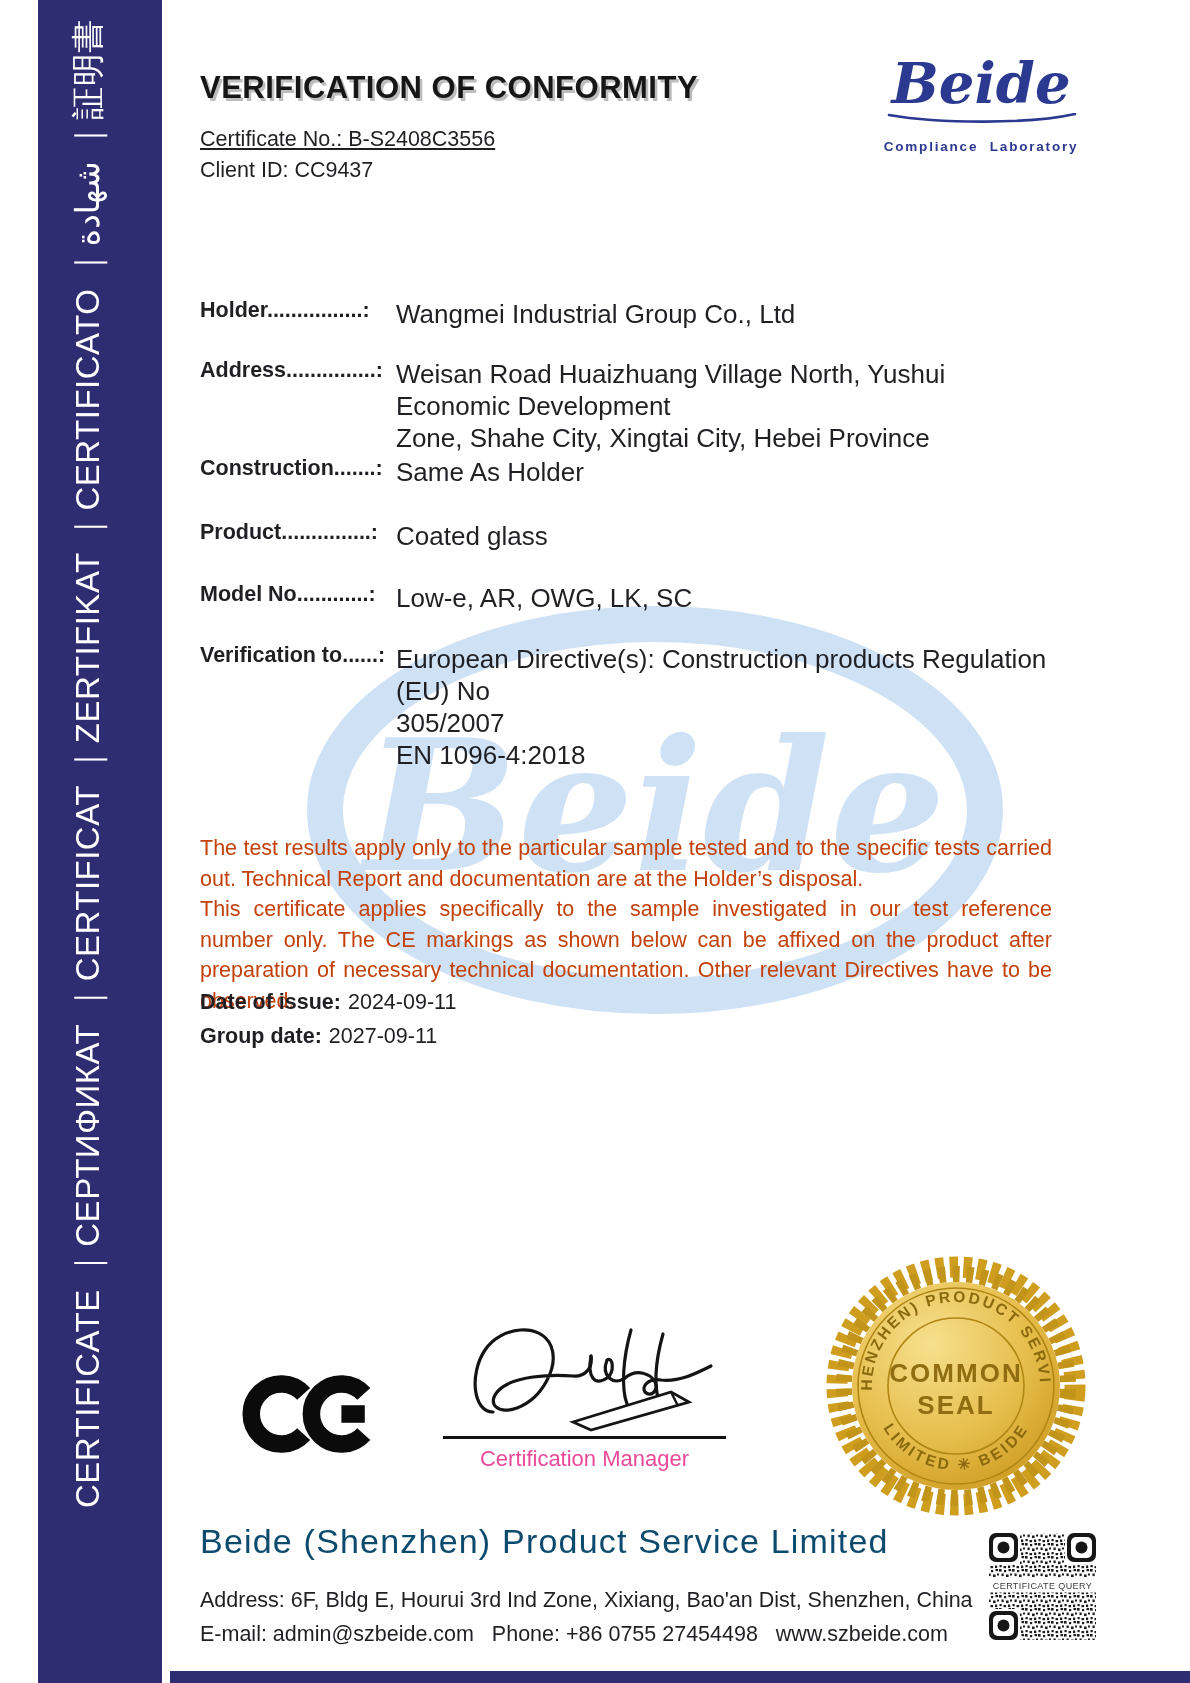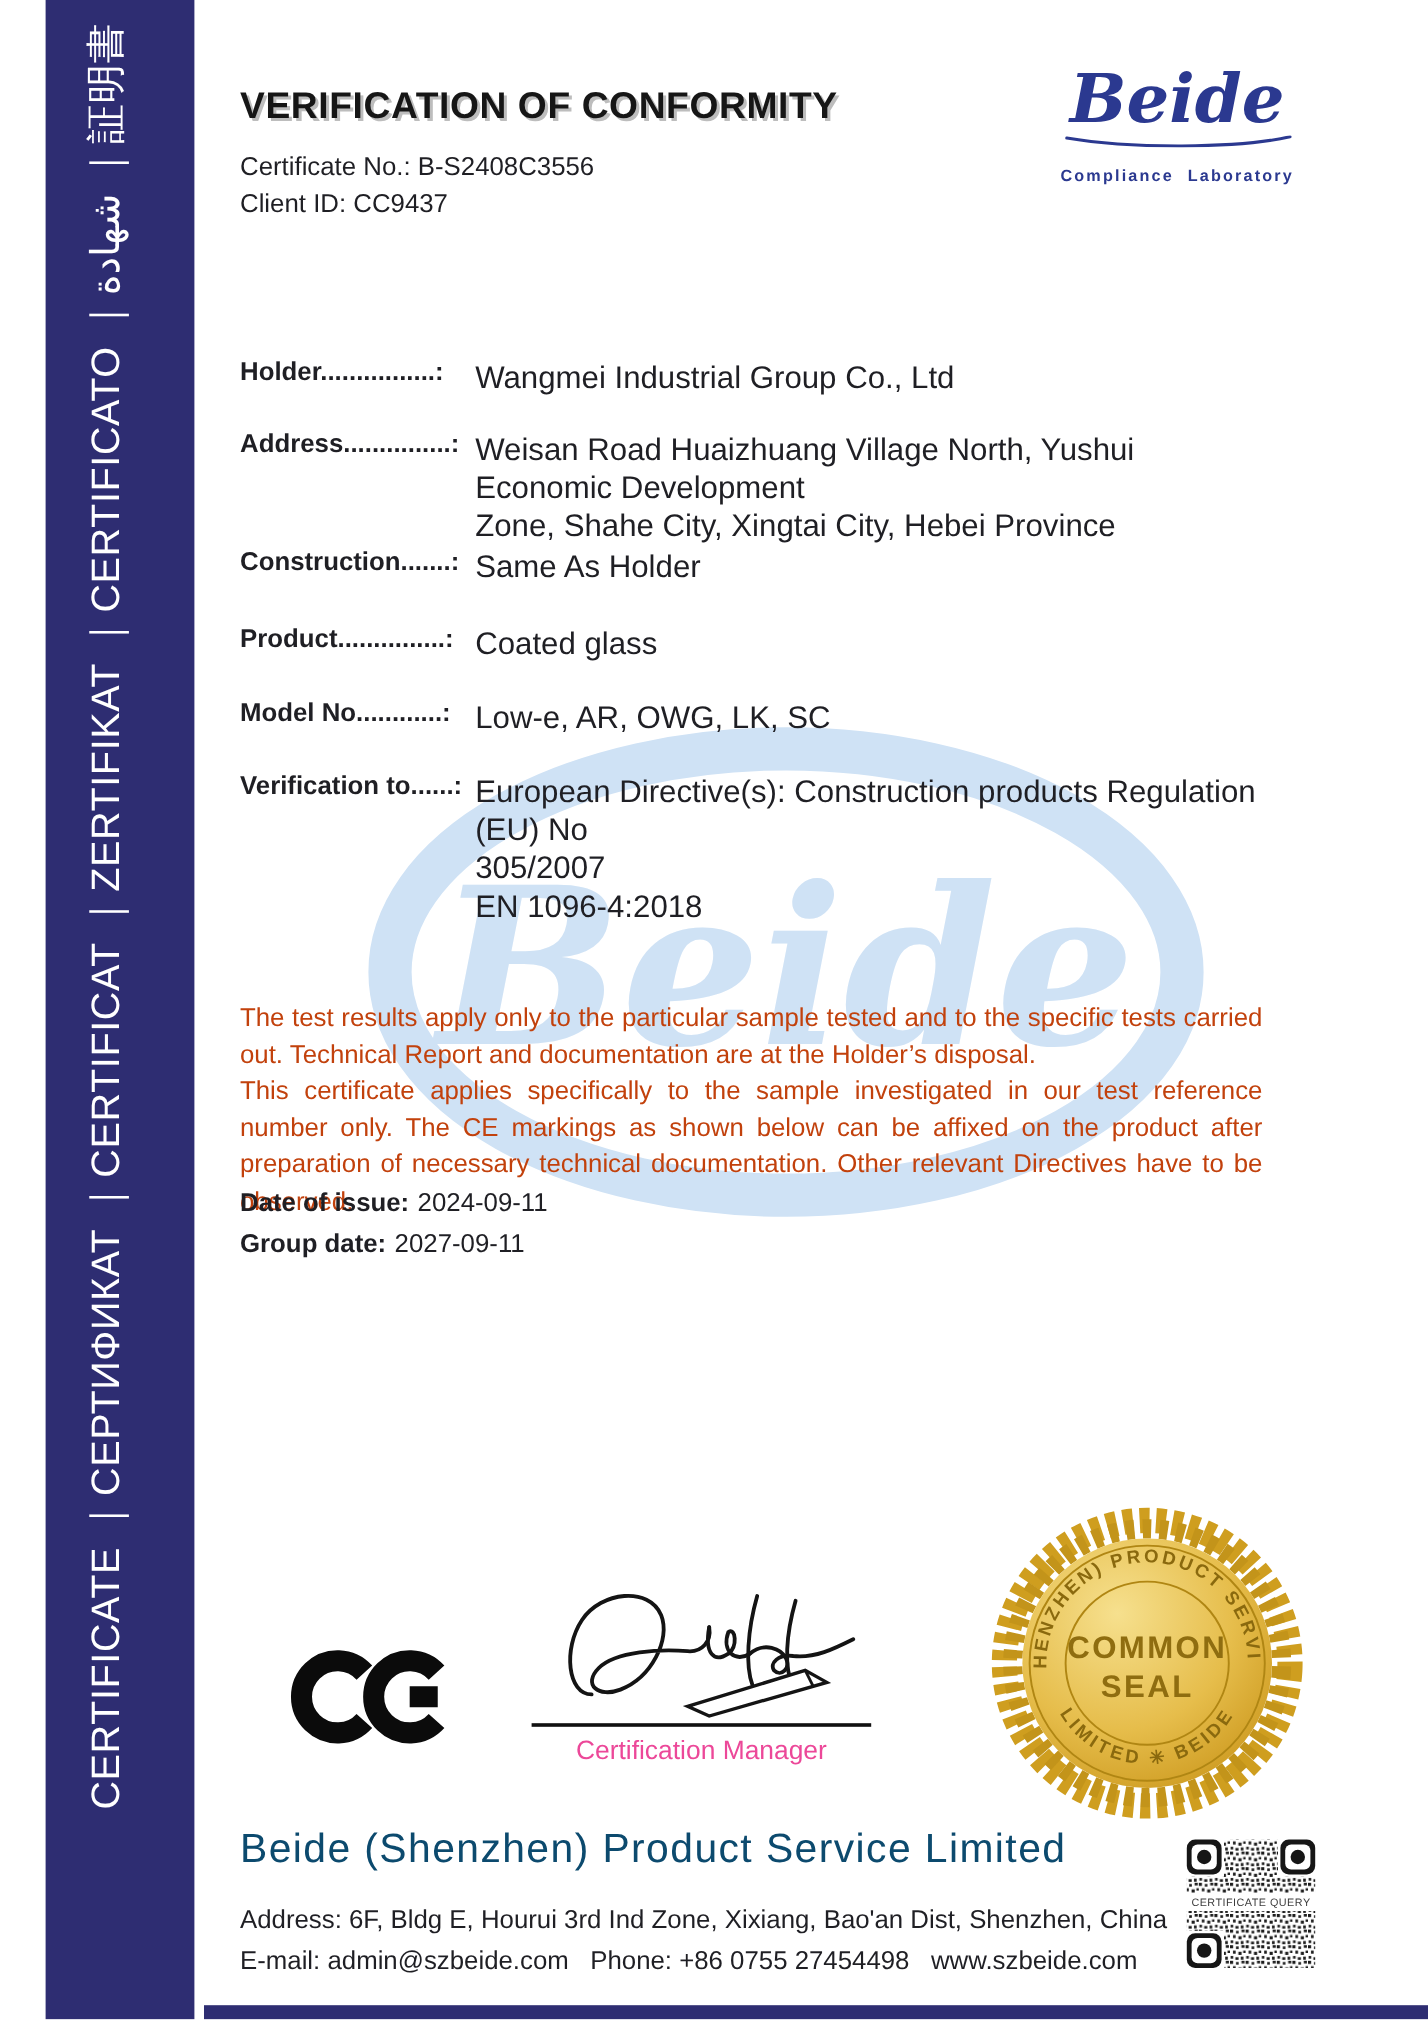--- a/index.html
+++ b/index.html
@@ -10,21 +10,21 @@
   .sidebar{position:absolute;left:38px;top:0;width:124px;height:1683px;background:#2e2d72;}
   .sidebar-vtext{position:absolute;left:66px;top:1508px;transform:rotate(-90deg);
         transform-origin:0 0;white-space:nowrap;color:#ffffff;font-size:33px;
         letter-spacing:0.5px;font-weight:400;}
 
   .footer-bar{position:absolute;left:170px;right:0;bottom:0;height:12px;background:#2e2d72;}
 
   
   .title{position:absolute;left:200px;top:70px;font-size:31px;font-weight:bold;
         letter-spacing:0.5px;color:#161616;text-shadow:2.5px 2.5px 0 #bdbdbd;}
-  .certno{position:absolute;left:200px;top:127px;font-size:21.5px;}
+  .certno{position:absolute;left:200px;top:127px;font-size:21.5px;text-decoration:underline;}
   .clientid{position:absolute;left:200px;top:158px;font-size:21.5px;}
 
   .logo{position:absolute;left:858px;top:54px;width:246px;text-align:center;color:#2b3990;}
   .logo-word{font-family:"DejaVu Serif",serif;font-style:italic;font-weight:bold;
         font-size:56px;line-height:1.05;}
   .logo-swash{display:block;margin:0 auto;}
   .logo-tag{font-size:13.5px;font-weight:bold;letter-spacing:1.8px;word-spacing:6px;margin-top:16px;}
 
   
   .watermark{position:absolute;left:250px;top:598px;z-index:0;}

